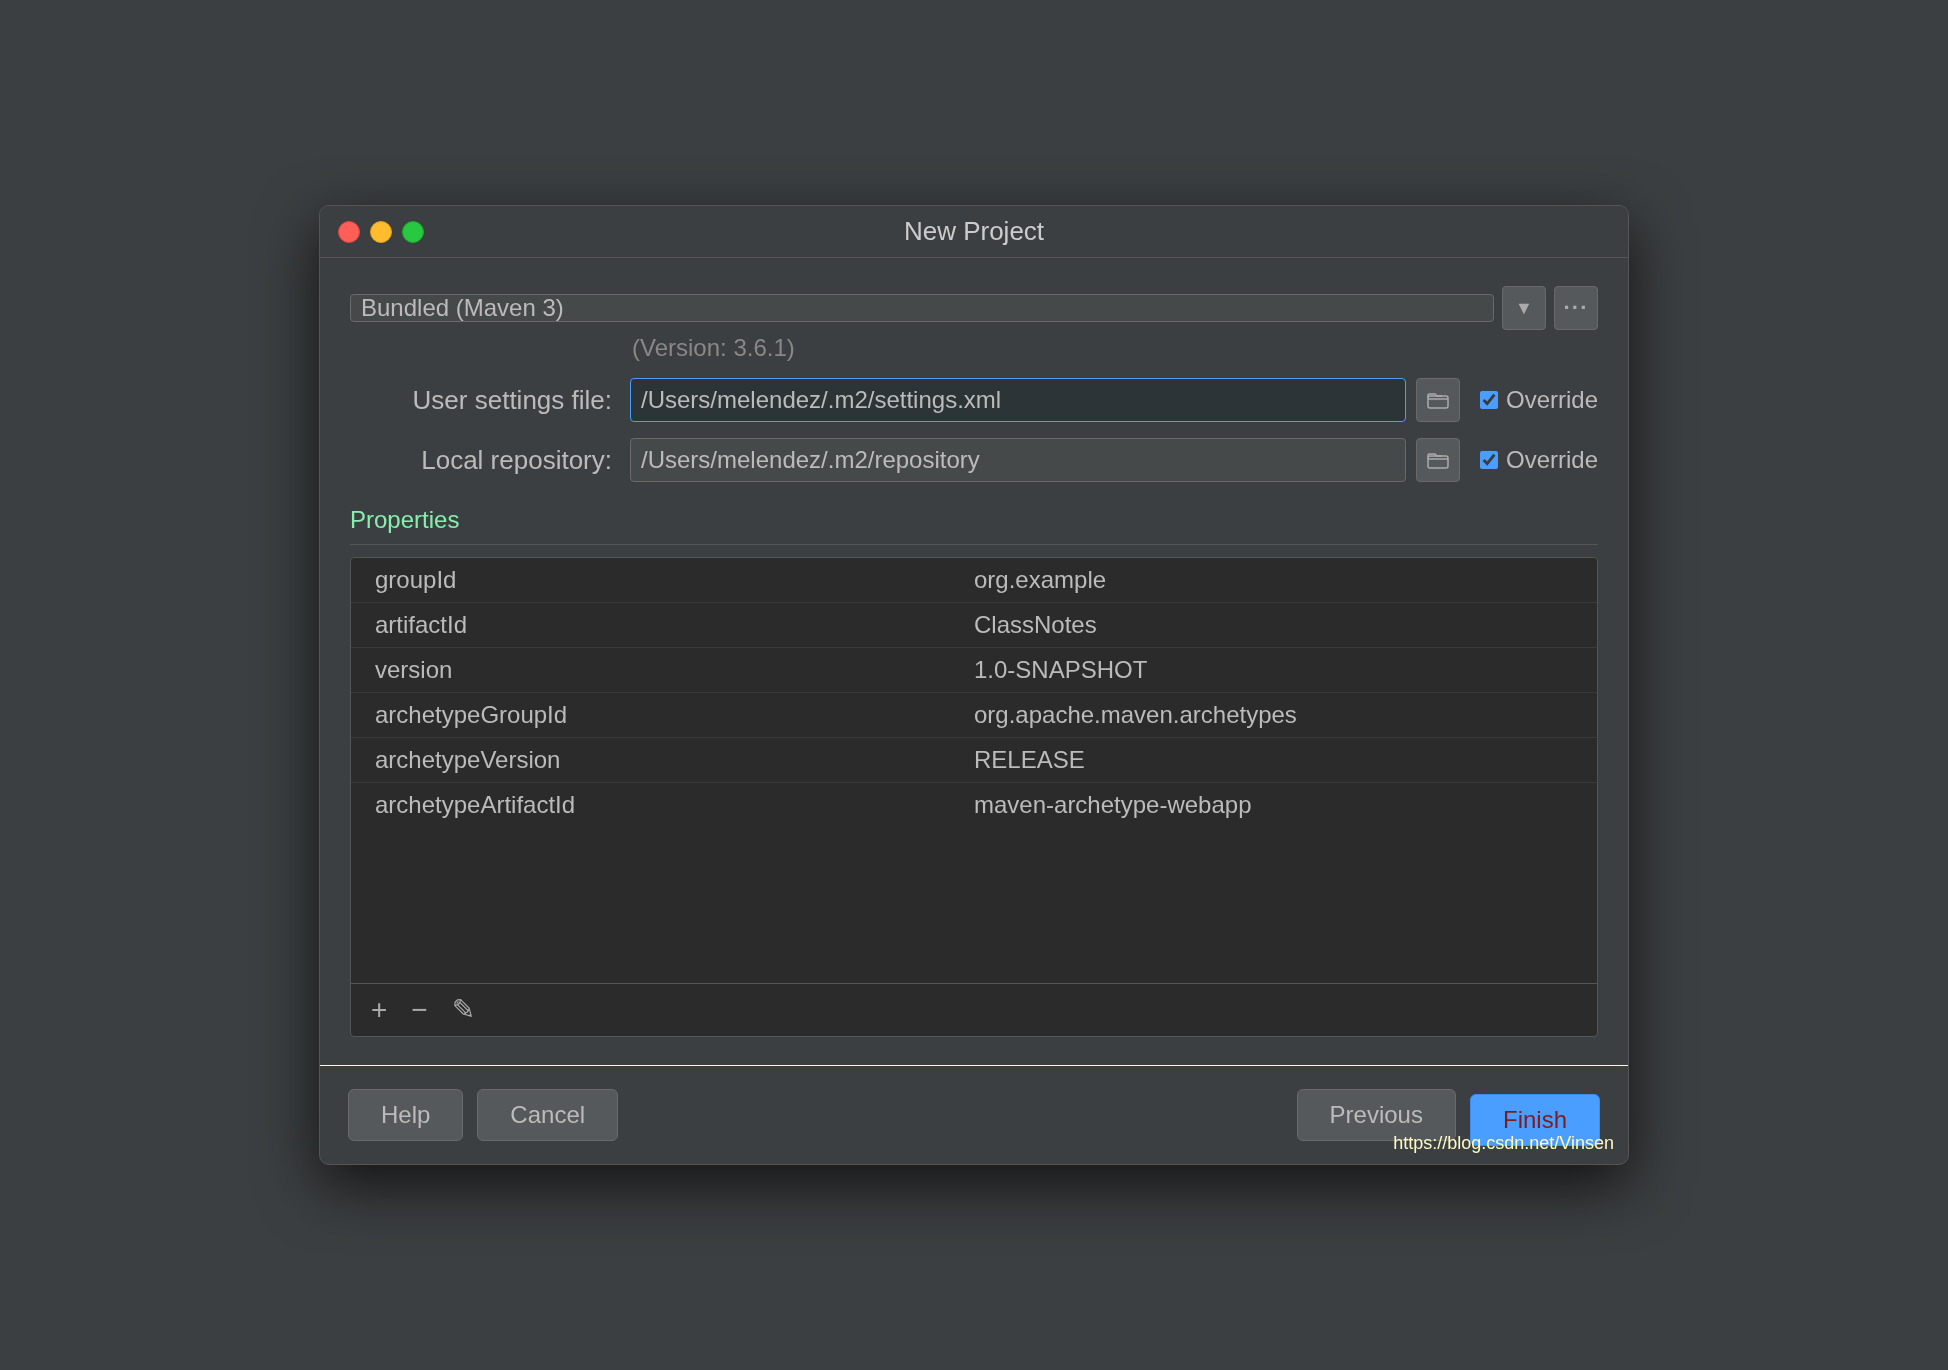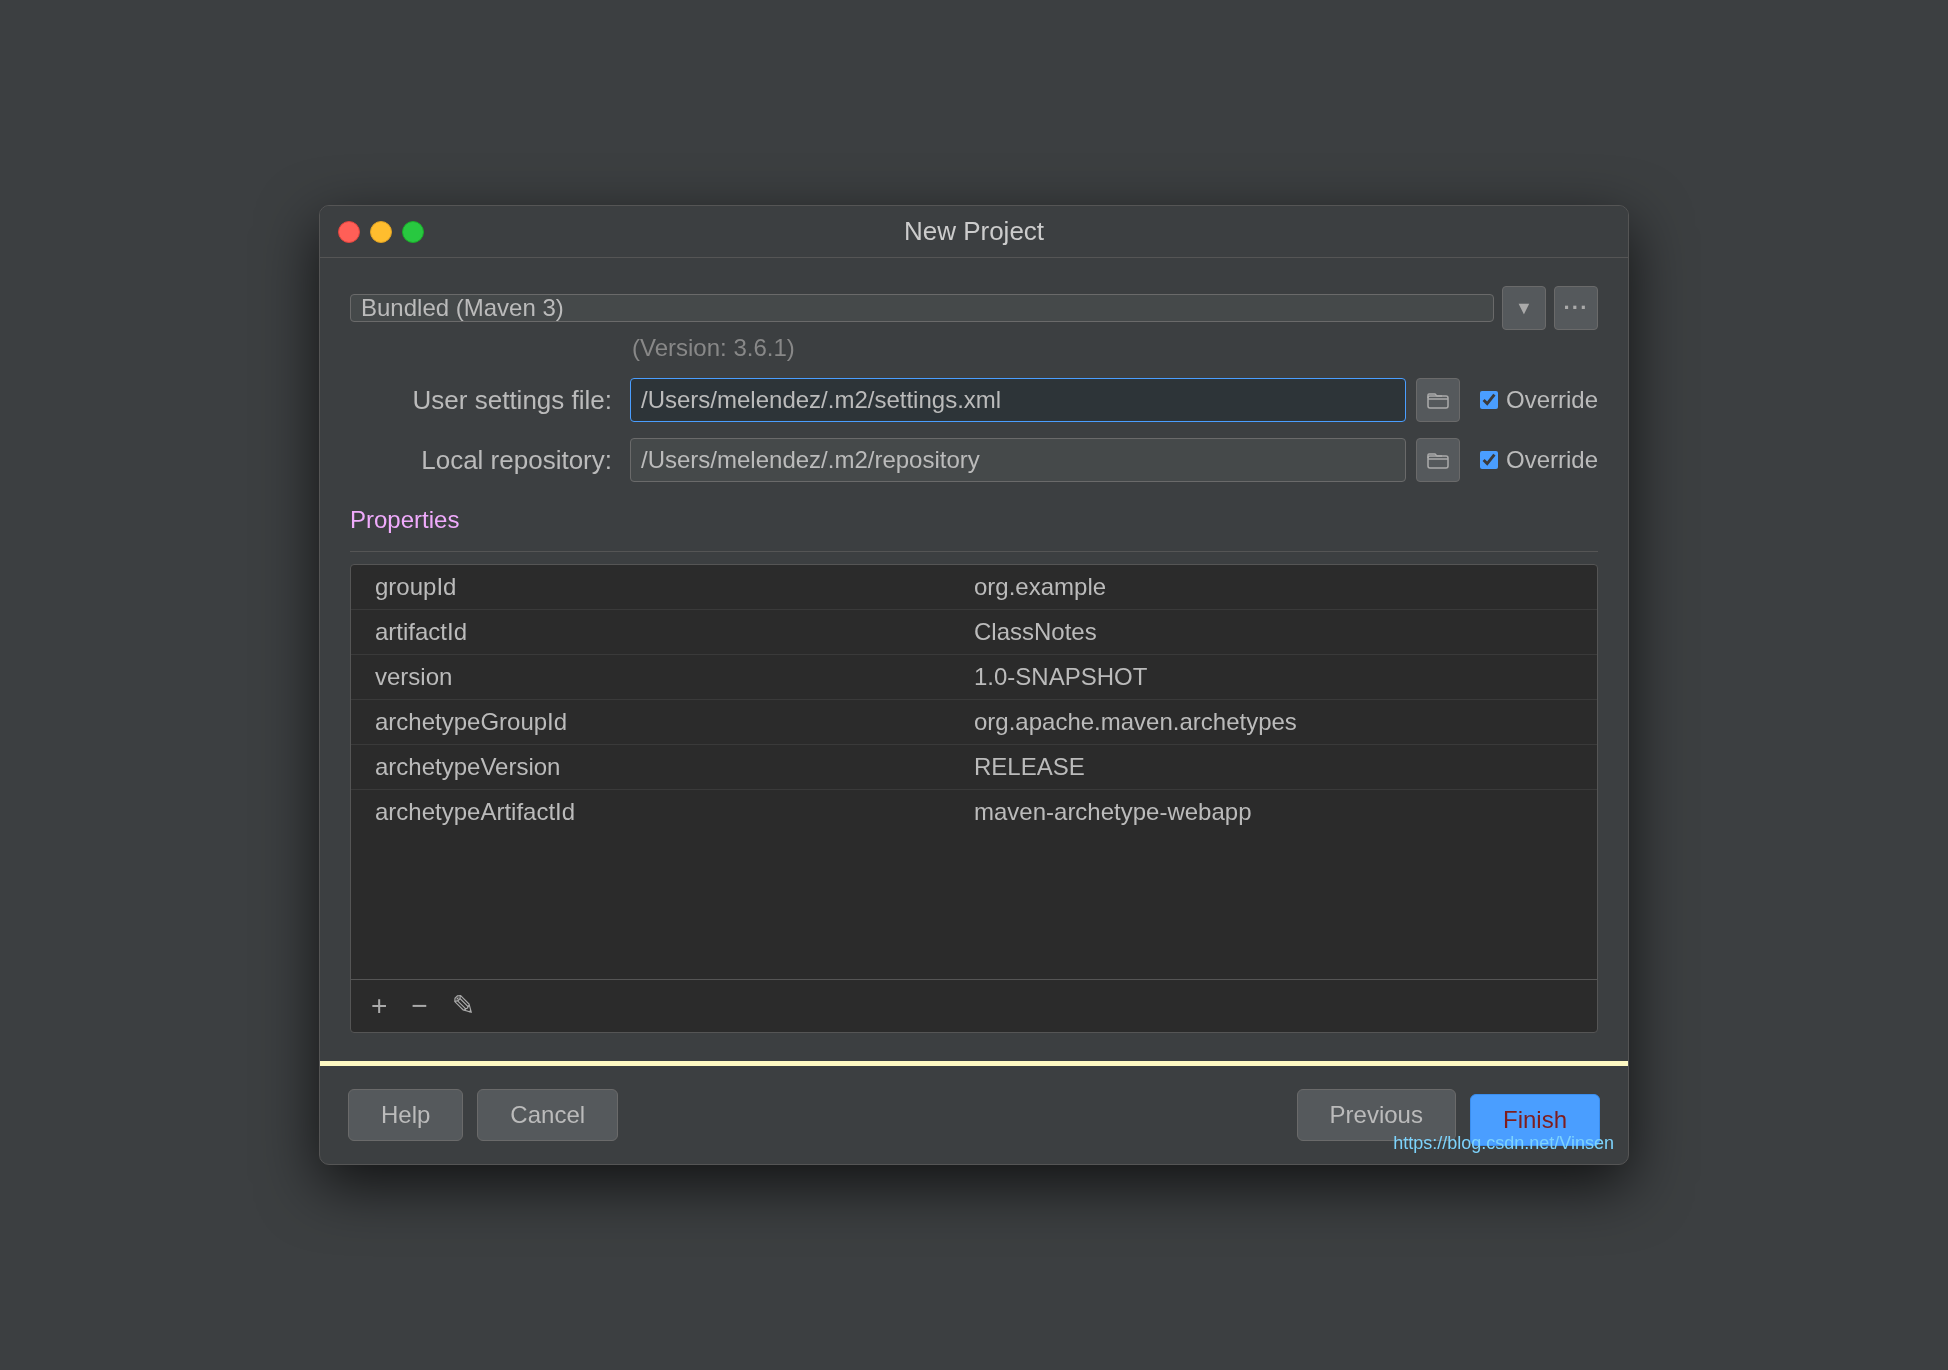--- a/index.html
+++ b/index.html
@@ -214,22 +214,22 @@
     .properties-section {
       margin-top: 8px;
       flex: 1;
       display: flex;
       flex-direction: column;
       min-height: 0;
     }
 
     .properties-header {
       font-size: 24px;
-      color: #f0abfc;
-      margin-bottom: 13px;
+      color: #86efac;
+      margin-bottom: 6px;
       padding-left: 0;
     }
 
     .properties-table {
       flex: 1;
       background: #2b2b2b;
       border: 1px solid #555555;
       border-radius: 4px;
       overflow: hidden;
       display: flex;
@@ -284,21 +284,21 @@
       align-items: center;
       justify-content: center;
       line-height: 1;
     }
 
     .footer {
       display: flex;
       align-items: center;
       justify-content: space-between;
       padding: 18px 28px;
-      border-top: 5px solid #fef9c3;
+      border-top: 1px solid #fef9c3;
       flex-shrink: 0;
     }
 
     .footer-left {
       display: flex;
       gap: 14px;
     }
 
     .footer-right {
       display: flex;
@@ -323,21 +323,21 @@
       color: #7f1d1d;
       font-weight: 500;
       margin-top: 10px;
     }
 
     .watermark {
       position: absolute;
       bottom: 10px;
       right: 14px;
       font-size: 18px;
-      color: #7dd3fc;
+      color: #fef9c3;
     }
 
     .separator {
       height: 1px;
       background: #555555;
       margin: 4px 0 12px 0;
     }
   </style>
 </head>
 <body>

